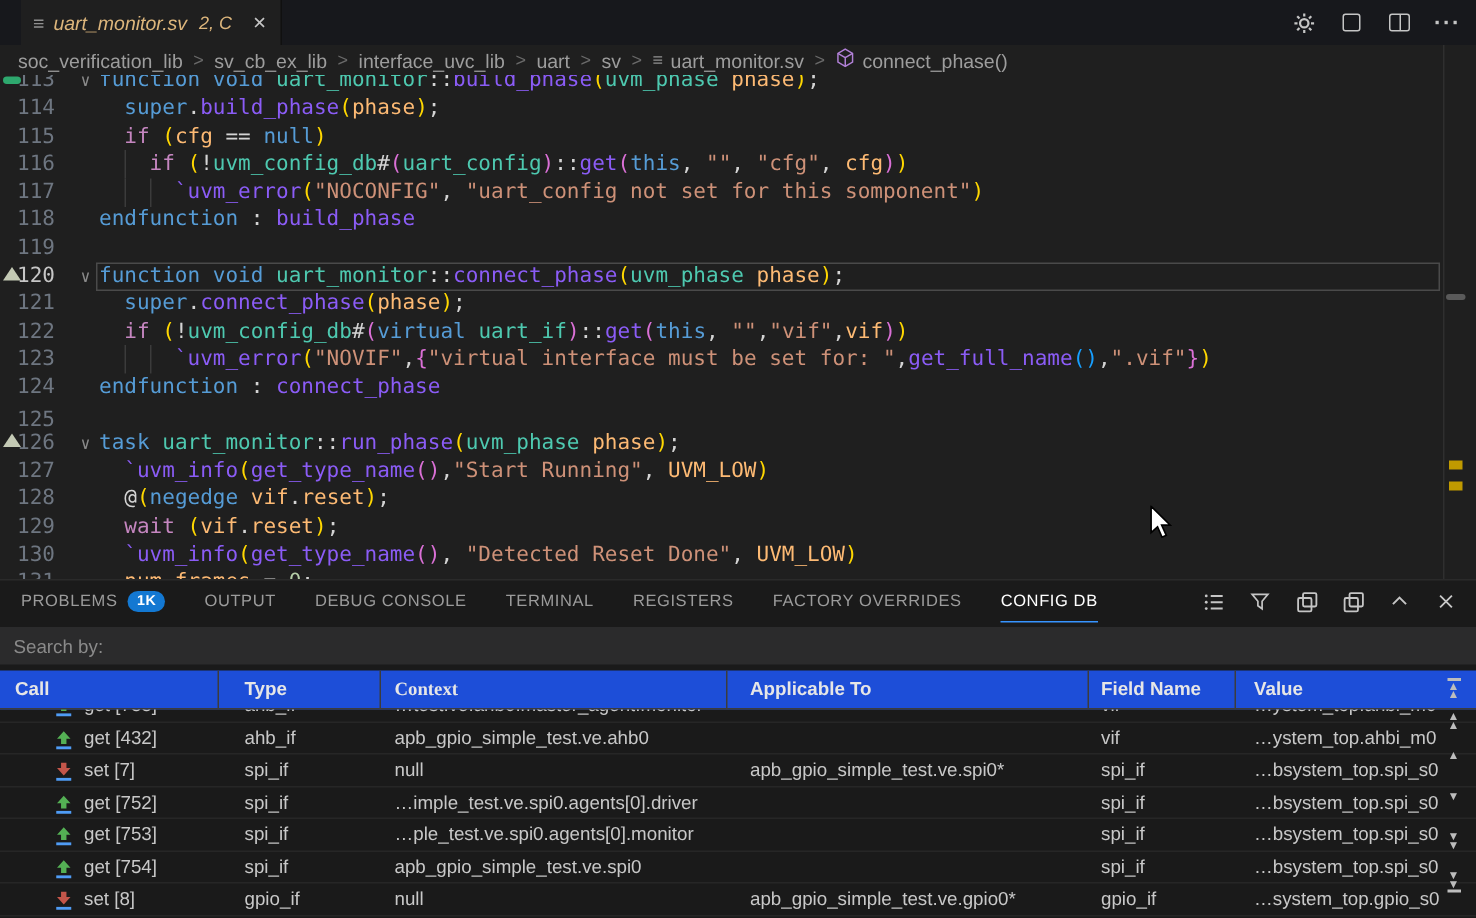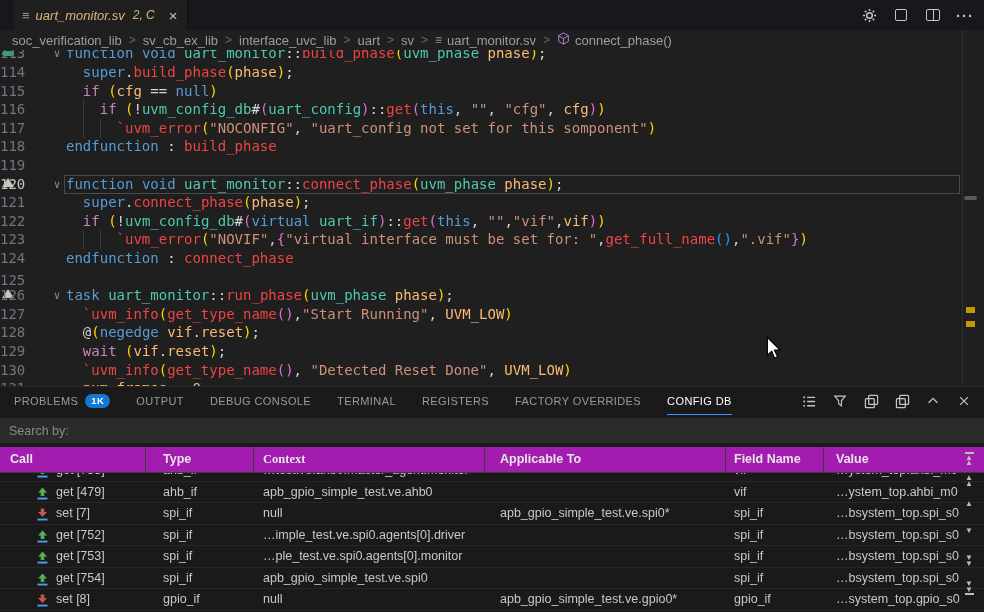--- a/index.html
+++ b/index.html
@@ -26,32 +26,32 @@
   #breadcrumb { position:absolute; left:0; top:30px; width:962px; height:20px; background:#1f1f1f;
     display:flex; align-items:center; padding-left:12px; gap:7px; z-index:5; font-size:13px; color:#9d9d9d; }
   .bc-sep { color:#6a6a6a; font-size:12px; }
   .bc-icon { color:#8f8f8f; font-size:12px; margin-right:-2px; }
   .crumb { white-space:nowrap; }
 
   
   #editor { position:absolute; left:0; top:30px; width:962px; height:356px; overflow:hidden; background:#1f1f1f; }
   .line { position:absolute; left:0; width:100%; height:19px; font-family:"DejaVu Sans Mono", monospace;
     font-size:14px; line-height:19px; white-space:pre; }
-  .lnum { position:absolute; left:0; width:48px; text-align:left; color:#6e7681; }
+  .lnum { position:absolute; left:0; width:48px; text-align:center; color:#6e7681; }
   .lnum.cur { color:#c6c6c6; }
   .fold { position:absolute; left:50px; width:14px; text-align:center; color:#8a8a8a; font-size:11px; }
   .gmark { position:absolute; left:2px; top:7px; }
   .gmark.pill { width:12px; height:5px; border-radius:3px; background:#2ea86e; }
   .gmark.tri { top:3px; width:0; height:0; border-left:6px solid transparent; border-right:6px solid transparent;
     border-bottom:9px solid #c3c9b4; background:none; }
   .codetxt { position:absolute; left:66px; }
   .ig { position:absolute; top:0; bottom:0; width:1px; background:#3b3b3b; }
   .curbox { position:absolute; left:64px; right:2px; top:0; height:19px; border:1px solid #4a4a4a; }
   .tk-k { color:#569cd6; } .tk-c { color:#c586c0; } .tk-t { color:#4ec9b0; }
-  .tk-f { color:#ef4444; } .tk-v { color:#fdba74; } .tk-s { color:#ce9178; }
+  .tk-f { color:#8b5cf6; } .tk-v { color:#fdba74; } .tk-s { color:#ce9178; }
   .tk-p { color:#d4d4d4; } .tk-g { color:#ffd700; } .tk-m { color:#da70d6; }
   .tk-b { color:#179fff; } .tk-n { color:#b5cea8; }
 
   
   #ruler-border { position:absolute; left:962px; top:30px; width:1px; height:356px; background:#2f2f2f; }
   #scroll-slider { position:absolute; left:964px; top:196px; width:13px; height:4px; background:#5a5a5a; border-radius:2px; }
   .ruler-mark { position:absolute; left:966px; width:9px; height:6px; background:#c09a00; }
 
   
   #panel { position:absolute; left:0; top:386px; width:984px; height:226px; background:#1a1a1a; border-top:1px solid #2a2a2a; }
@@ -63,21 +63,21 @@
   .ptab.active::after { content:""; position:absolute; left:0; right:0; bottom:0; height:1.5px; background:#3794ff; }
   .pbadge { background:#1378d2; color:#fff; font-size:9.5px; font-weight:bold; border-radius:9px;
     padding:2px 6px; line-height:1; }
   #pactions { position:absolute; right:12px; top:0; height:28px; display:flex; align-items:center; gap:15px; }
   .pact { width:16px; height:16px; display:flex; align-items:center; justify-content:center; color:#c5c5c5; cursor:pointer; }
 
   #searchbar { position:absolute; left:0; top:31px; width:984px; height:25px; background:#2b2b2c; border:none;
     color:#cccccc; font-size:12.5px; padding-left:9px; outline:none; font-family:"Liberation Sans", sans-serif; }
   #searchbar::placeholder { color:#8a8a8a; }
 
-  #thead { position:absolute; left:0; top:60px; width:984px; height:26px; background:#a21caf;
+  #thead { position:absolute; left:0; top:60px; width:984px; height:26px; background:#1d4ed8;
     border-bottom:1px solid #3c3c3c; display:flex; }
   .hcell { height:26px; line-height:25px; font-size:12.5px; font-weight:bold; color:#e6e6e6;
     border-right:1px solid #3c3c3c; white-space:nowrap; overflow:hidden; }
   .hcell:last-child { border-right:none; }
 
   #tbody { position:absolute; left:0; top:86px; width:984px; height:140px; overflow:hidden; }
   .trow { position:relative; width:984px; height:21.5px; display:flex; border-bottom:1px solid #262626; }
   .tcell { height:21.5px; line-height:21px; font-size:12.5px; color:#c8c8c8; white-space:nowrap; overflow:hidden; }
   .call-cell { display:flex; align-items:center; gap:7px; }
   .rowicon { width:13px; height:13px; flex:0 0 13px; margin-left:36px; }
@@ -264,21 +264,21 @@
           <div class="tcell" style="width: 241px; padding-left: 15px;"></div>
           <div class="tcell" style="width: 98px; padding-left: 8px;">vif</div>
           <div class="tcell" style="width: 160px; padding-left: 12px;">…ystem_top.ahbi_m0</div>
         </div>
         <div class="trow">
           <div class="tcell call-cell" style="width: 146px;">
             <span class="rowicon"><svg width="13" height="13" viewBox="0 0 13 13">
                 <path d="M6.5 0.5 L11 5.5 H8.3 V9 H4.7 V5.5 H2 Z" fill="#54b054"></path>
                 <rect x="1.5" y="10.6" width="10" height="1.9" fill="#4f9cf5"></rect>
               </svg></span>
-            <span>get [479]</span>
+            <span>get [432]</span>
           </div>
           <div class="tcell" style="width: 108px; padding-left: 17px;">ahb_if</div>
           <div class="tcell" style="width: 231px; padding-left: 9px;">apb_gpio_simple_test.ve.ahb0</div>
           <div class="tcell" style="width: 241px; padding-left: 15px;"></div>
           <div class="tcell" style="width: 98px; padding-left: 8px;">vif</div>
           <div class="tcell" style="width: 160px; padding-left: 12px;">…ystem_top.ahbi_m0</div>
         </div>
         <div class="trow">
           <div class="tcell call-cell" style="width: 146px;">
             <span class="rowicon"><svg width="13" height="13" viewBox="0 0 13 13">

